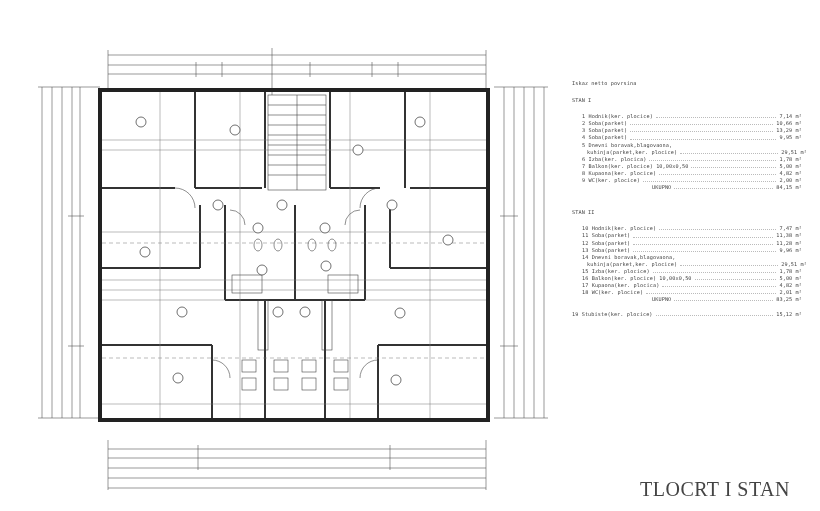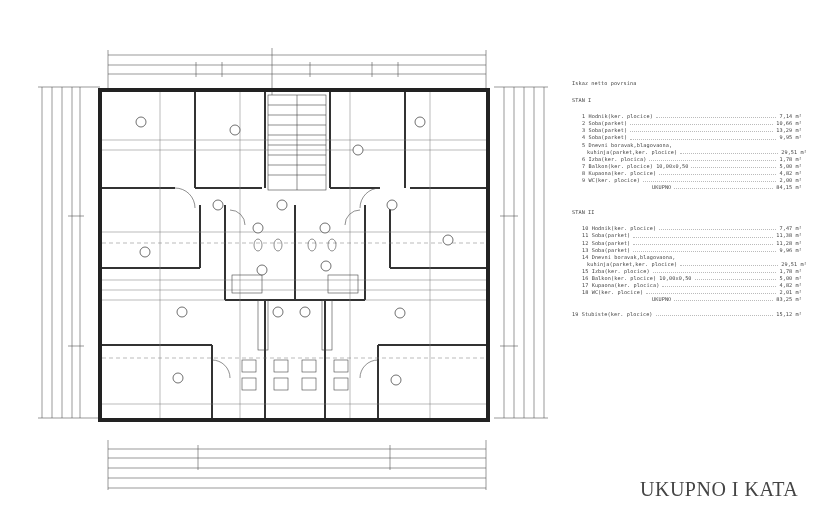--- a/index.html
+++ b/index.html
@@ -290,13 +290,13 @@
       <span class="val">83,25 m²</span>
     </div>
 
   <div class="row" style="margin-top:8px;margin-left:4px;width:230px;">
       <span class="lbl">19 Stubiste(ker. plocice)</span>
       <span class="dots"></span>
       <span class="val">15,12 m²</span>
     </div>
 </div>
 
-<div class="title">UKUPNO I KATA</div>
+<div class="title">TLOCRT I STAN</div>
 
 </body></html>

